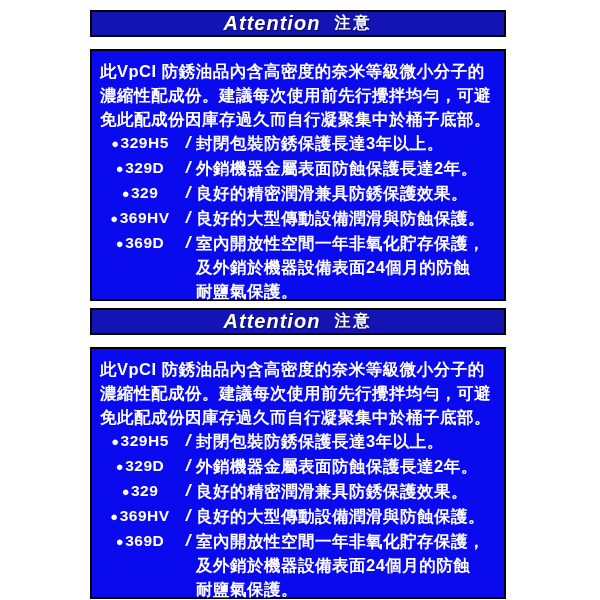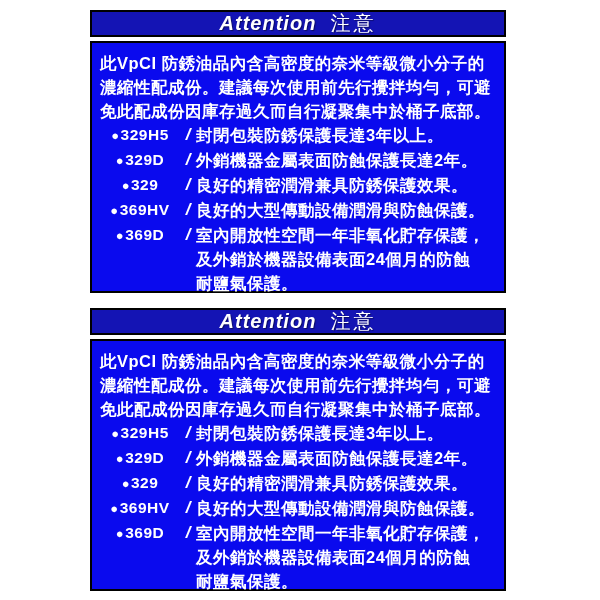--- a/index.html
+++ b/index.html
@@ -24,25 +24,25 @@
     border:2px solid var(--border);
     background:var(--header-bg);
     display:flex;align-items:center;justify-content:center;gap:14px;
   }
   .hdr .en{
     color:var(--text);font-weight:bold;font-style:italic;
     font-size:20px;letter-spacing:1px;
     text-shadow:1px 1px 1px rgba(0,0,0,0.45);
   }
   .hdr .zh{
-    color:var(--text);font-weight:normal;font-size:20px;letter-spacing:3px;
+    color:var(--text);font-weight:bold;font-size:16px;letter-spacing:3px;
     text-shadow:1px 1px 1px rgba(0,0,0,0.45);
   }
   .bdy{
-    box-sizing:border-box;margin-top:4px;height:252px;
+    box-sizing:border-box;margin-top:12px;height:252px;
     border:2px solid var(--border);
     background:var(--body-bg);
     color:var(--text);font-weight:bold;
     padding:8px 3px 0 8px;
   }
   .intro{
     white-space:pre-line;
     font-size:16.5px;line-height:24px;letter-spacing:0.5px;
   }
   .row{display:flex;align-items:flex-start;font-size:16.5px;line-height:24px;}

